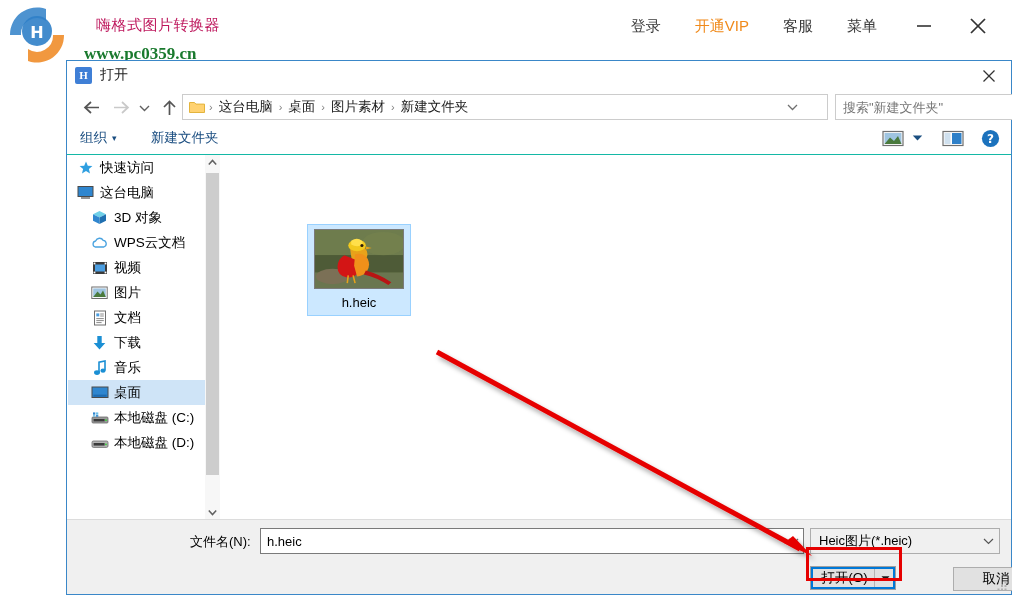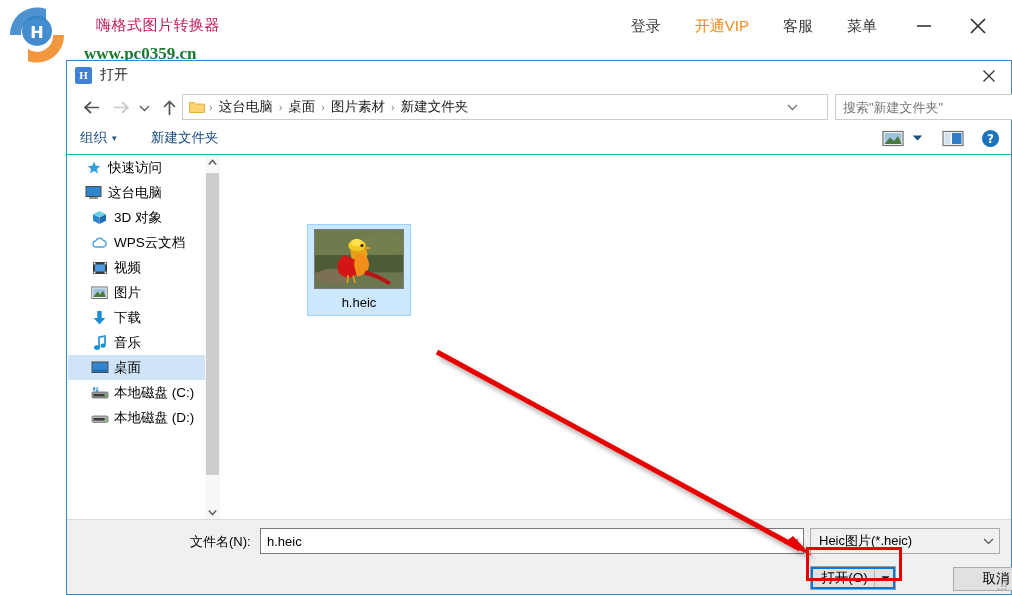--- a/index.html
+++ b/index.html
@@ -110,21 +110,21 @@
   
   #dlg-body{position:absolute;left:0;top:94px;right:0;bottom:0;background:#fff;}
 
   
   #sidebar{
     position:absolute;left:1px;top:0;width:143px;bottom:74px;background:#fff;overflow:hidden;
     border-right:1px solid #e8e8e8;
   }
   .nav-item{
     height:25px;display:flex;align-items:center;cursor:pointer;font-size:13.5px;color:#000;
-    white-space:nowrap;padding-left:16px;box-sizing:border-box;
+    white-space:nowrap;padding-left:8px;box-sizing:border-box;
   }
   .nav-item.indent{padding-left:22px;}
   .nav-item.selected{background:#cfe4f7;}
   .nav-ico{width:19px;height:17px;margin-right:5px;flex:0 0 auto;position:relative;display:flex;align-items:center;justify-content:center;}
 
   
   #side-scroll{
     position:absolute;left:138px;top:0;width:15px;bottom:74px;background:#f7f7f7;cursor:pointer;
   }
   .sb-arrow{
@@ -401,20 +401,34 @@
         <span class="nav-ico">
           <svg width="17" height="14" viewBox="0 0 17 14">
               <rect x="0.8" y="1" width="15.4" height="11.5" fill="#fff" stroke="#6f6f6f" stroke-width="1"></rect>
               <rect x="2.2" y="2.4" width="12.6" height="8.7" fill="#9fc4e0"></rect>
               <path d="M2.2 11.1 L6.5 5.6 L9.5 8.5 L12 4.6 L14.8 11.1 Z" fill="#4a7a3d"></path>
             </svg>
         </span>
         <span>图片</span>
       </div>
 
+      <div class="nav-item indent">
+        <span class="nav-ico">
+          <svg width="14" height="16" viewBox="0 0 14 16">
+              <rect x="1.5" y="1" width="11" height="14" fill="#fff" stroke="#6f6f6f" stroke-width="1"></rect>
+              <rect x="3.3" y="3.4" width="3" height="3" fill="#4a9de0"></rect>
+              <line x1="7.2" y1="4" x2="10.8" y2="4" stroke="#8a8a8a" stroke-width="1"></line>
+              <line x1="7.2" y1="6" x2="10.8" y2="6" stroke="#8a8a8a" stroke-width="1"></line>
+              <line x1="3.3" y1="8.6" x2="10.8" y2="8.6" stroke="#8a8a8a" stroke-width="1"></line>
+              <line x1="3.3" y1="10.6" x2="10.8" y2="10.6" stroke="#8a8a8a" stroke-width="1"></line>
+              <line x1="3.3" y1="12.6" x2="8.6" y2="12.6" stroke="#8a8a8a" stroke-width="1"></line>
+            </svg>
+        </span>
+        <span>文档</span>
+      </div>
 
       <div class="nav-item indent">
         <span class="nav-ico">
           <svg width="15" height="16" viewBox="0 0 15 16">
               <path d="M5.3 1 h4.4 v7 h3.6 L7.5 14.5 L1.7 8 h3.6 Z" fill="#1b8fd4"></path>
             </svg>
         </span>
         <span>下载</span>
       </div>
 

